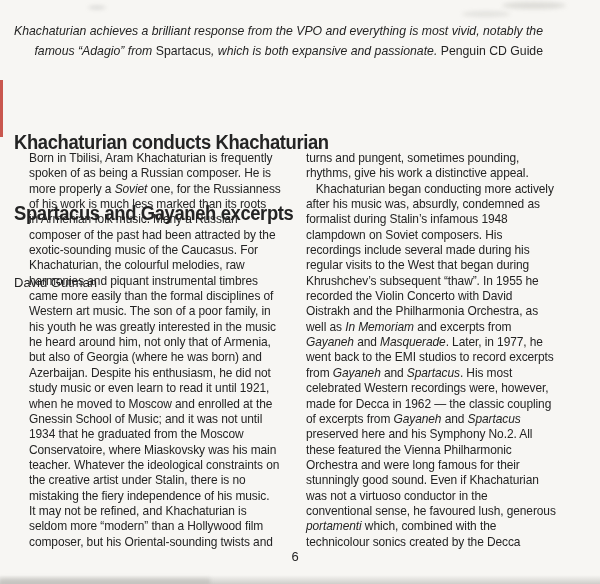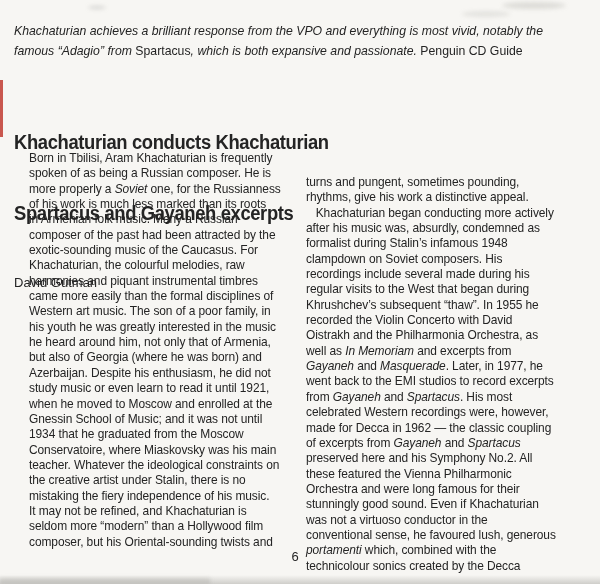--- a/index.html
+++ b/index.html
@@ -10,21 +10,21 @@
     overflow:hidden;
     font-family:"Liberation Sans", sans-serif;
     color:#242424;
     -webkit-font-smoothing:antialiased;
   }
   .tline { white-space:pre; }
   .it { font-style:italic; }
 
   .epigraph {
     position:absolute; left:14px; top:21px;
-    font-size:13.2px; line-height:19.5px;
+    font-size:13.2px; line-height:19.5px;text-align:right;
   }
   .scale-epi { transform:scaleX(0.93); transform-origin:0 0; }
 
   .accent-bar {
     position:absolute; left:0; top:80px;
     width:3px; height:57px;
     background:#c9574e;
   }
   .header-block { position:absolute; left:14px; top:84px; }
   .title {
@@ -33,21 +33,21 @@
     transform:scaleX(0.92); transform-origin:0 0;
     white-space:pre;
   }
   .byline { font-size:13px; margin-top:3px; }
 
   .col {
     position:absolute; top:150px;
     font-size:12.8px; line-height:15.35px; letter-spacing:-0.1px;
   }
   .col-left  { left:29px;  }
-  .col-right { left:306px;margin-top:24px; }
+  .col-right { left:306px; }
   .scale-col { transform:scaleX(0.935); transform-origin:0 0; }
 
   .page-number {
     position:absolute; left:0; right:10px; top:549px;
     text-align:center; font-size:13px;
   }
 
   
   .smudge { position:absolute; border-radius:50%; filter:blur(2px); pointer-events:none; }
   .smudge-a { left:502px; top:2px;  width:64px; height:7px; background:rgba(120,118,112,.20); }

